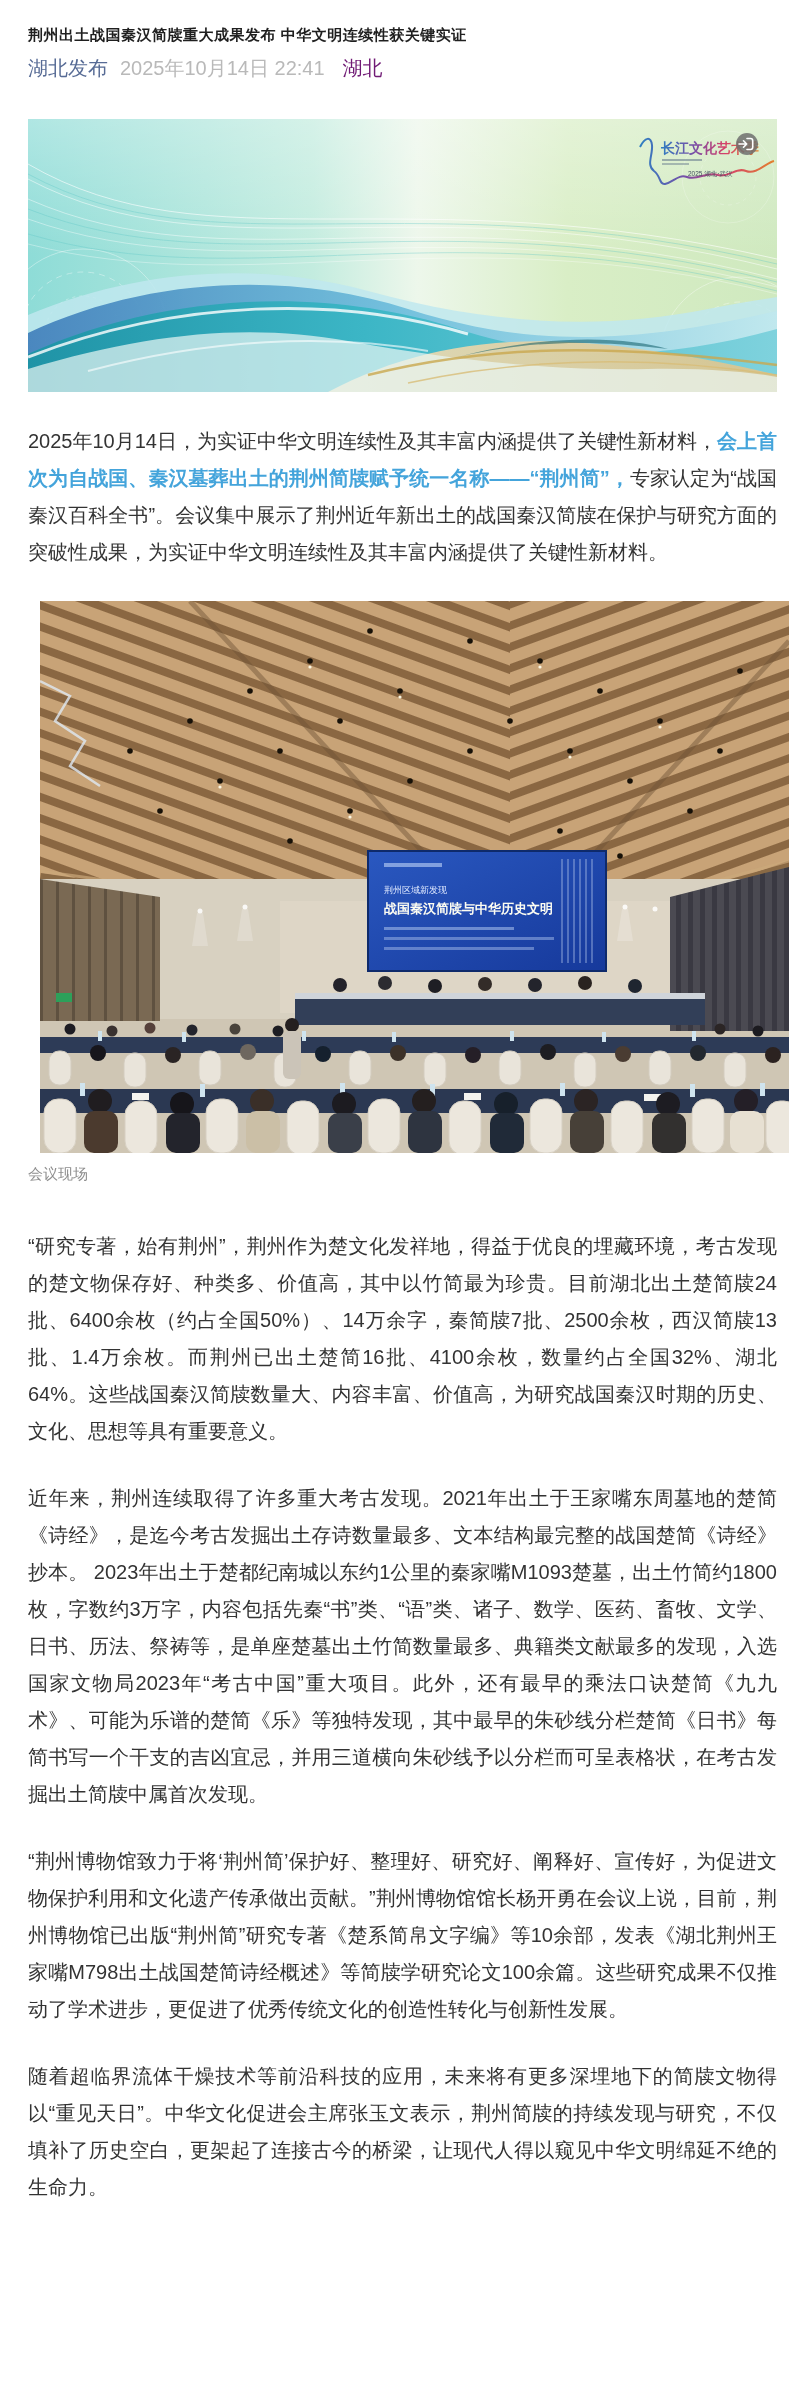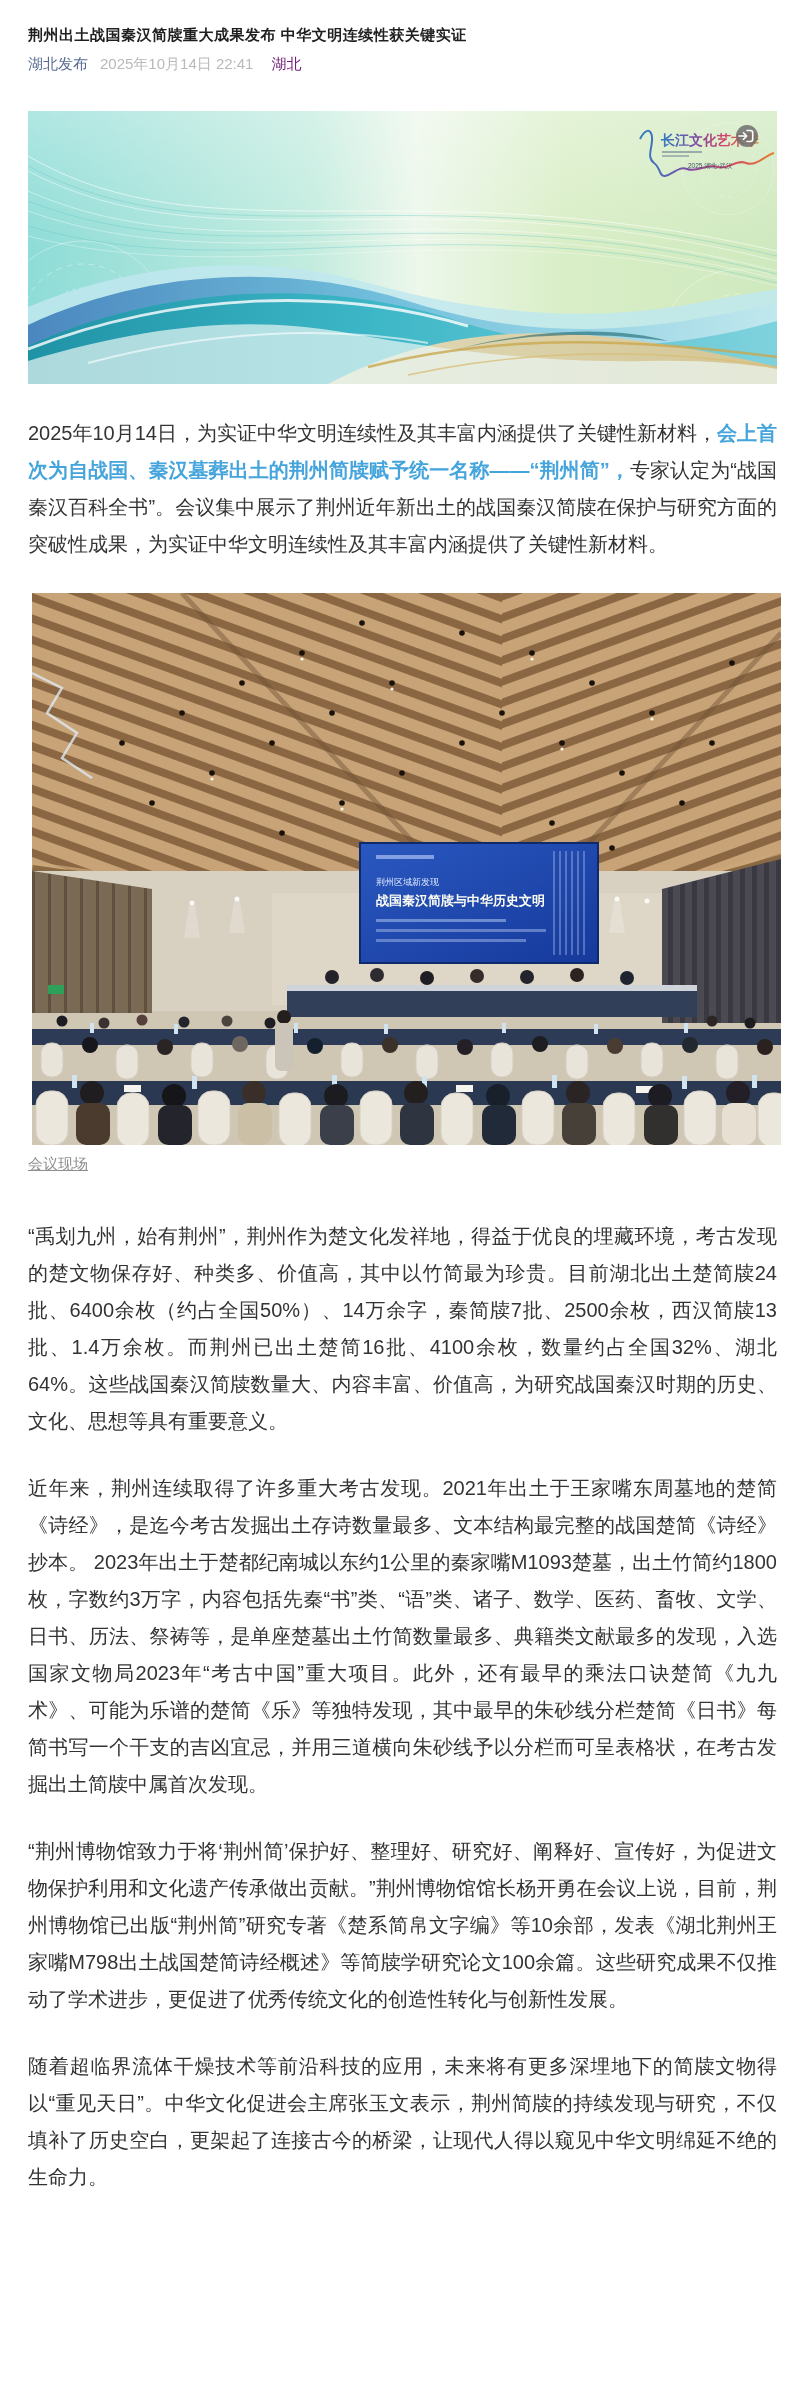--- a/index.html
+++ b/index.html
@@ -5,37 +5,37 @@
   html,body { margin:0; padding:0; background:#ffffff; }
   body { width:805px; font-family:"Liberation Sans","DejaVu Sans",sans-serif; }
   .page { width:805px; background:#fff; }
   .inner { padding:0 28px; }
 
   .article-title {
     margin:24px 0 9px 0;
     font-size:15px; line-height:1.45; font-weight:700;
     color:#1f1f1f; letter-spacing:0.5px;
   }
-  .byline { font-size:15px; margin:0 0 37px 0; display:flex; align-items:baseline; }
+  .byline { font-size:20px; margin:0 0 37px 0; display:flex; align-items:baseline; }
   .byline .source { color:#576b95; margin-right:12px; cursor:pointer; }
   .byline .date { color:#b9b9b9; margin-right:18px; }
   .byline .loc  { color:#701a75; }
 
   .banner-wrap { width:749px; height:273px; margin:0 0 31px 0; position:relative; overflow:hidden; }
-  .photo-wrap  { width:749px; height:552px; margin:4px; overflow:hidden;font-family:Liberation Mono, monospace; }
+  .photo-wrap  { width:749px; height:552px; margin:12px; overflow:hidden;font-family:Liberation Mono, monospace; }
   svg { display:block; }
 
   .para {
     width:749px;
     font-size:20px; line-height:37px; color:#333333;
     text-align:justify; margin:0 0 30px 0;
   }
   .para .hl { color:#44a4db; font-weight:700; }
 
-  .caption { font-size:15px; color:#8e8e8e; margin:10px 0 44px 0;text-decoration:underline; }
+  .caption { font-size:15px; color:#8e8e8e; margin:10px 0 44px 0; }
 </style>
 </head>
 <body>
 
 <div class="page">
   <div class="inner">
 
     <h1 class="article-title">荆州出土战国秦汉简牍重大成果发布 中华文明连续性获关键实证</h1>
 
     <div class="byline">
@@ -359,19 +359,19 @@
           <g>
             <circle cx="252" cy="424" r="7" fill="#241f1f"></circle>
             <rect x="243" y="430" width="18" height="48" rx="6" fill="#cbc4b8"></rect>
           </g>
         </g>
       </svg>
     </div>
 
     <div class="caption">会议现场</div>
 
-    <p class="para">“禹划九州，始有荆州”，荆州作为楚文化发祥地，得益于优良的埋藏环境，考古发现的楚文物保存好、种类多、价值高，其中以竹简最为珍贵。目前湖北出土楚简牍24批、6400余枚（约占全国50%）、14万余字，秦简牍7批、2500余枚，西汉简牍13批、1.4万余枚。而荆州已出土楚简16批、4100余枚，数量约占全国32%、湖北64%。这些战国秦汉简牍数量大、内容丰富、价值高，为研究战国秦汉时期的历史、文化、思想等具有重要意义。</p>
+    <p class="para">“研究专著，始有荆州”，荆州作为楚文化发祥地，得益于优良的埋藏环境，考古发现的楚文物保存好、种类多、价值高，其中以竹简最为珍贵。目前湖北出土楚简牍24批、6400余枚（约占全国50%）、14万余字，秦简牍7批、2500余枚，西汉简牍13批、1.4万余枚。而荆州已出土楚简16批、4100余枚，数量约占全国32%、湖北64%。这些战国秦汉简牍数量大、内容丰富、价值高，为研究战国秦汉时期的历史、文化、思想等具有重要意义。</p>
     <p class="para">近年来，荆州连续取得了许多重大考古发现。2021年出土于王家嘴东周墓地的楚简《诗经》，是迄今考古发掘出土存诗数量最多、文本结构最完整的战国楚简《诗经》抄本。 2023年出土于楚都纪南城以东约1公里的秦家嘴M1093楚墓，出土竹简约1800枚，字数约3万字，内容包括先秦“书”类、“语”类、诸子、数学、医药、畜牧、文学、日书、历法、祭祷等，是单座楚墓出土竹简数量最多、典籍类文献最多的发现，入选国家文物局2023年“考古中国”重大项目。此外，还有最早的乘法口诀楚简《九九术》、可能为乐谱的楚简《乐》等独特发现，其中最早的朱砂线分栏楚简《日书》每简书写一个干支的吉凶宜忌，并用三道横向朱砂线予以分栏而可呈表格状，在考古发掘出土简牍中属首次发现。</p>
     <p class="para">“荆州博物馆致力于将‘荆州简’保护好、整理好、研究好、阐释好、宣传好，为促进文物保护利用和文化遗产传承做出贡献。”荆州博物馆馆长杨开勇在会议上说，目前，荆州博物馆已出版“荆州简”研究专著《楚系简帛文字编》等10余部，发表《湖北荆州王家嘴M798出土战国楚简诗经概述》等简牍学研究论文100余篇。这些研究成果不仅推动了学术进步，更促进了优秀传统文化的创造性转化与创新性发展。</p>
     <p class="para">随着超临界流体干燥技术等前沿科技的应用，未来将有更多深埋地下的简牍文物得以“重见天日”。中华文化促进会主席张玉文表示，荆州简牍的持续发现与研究，不仅填补了历史空白，更架起了连接古今的桥梁，让现代人得以窥见中华文明绵延不绝的生命力。</p>
 
   </div>
 </div>
 
 </body></html>

